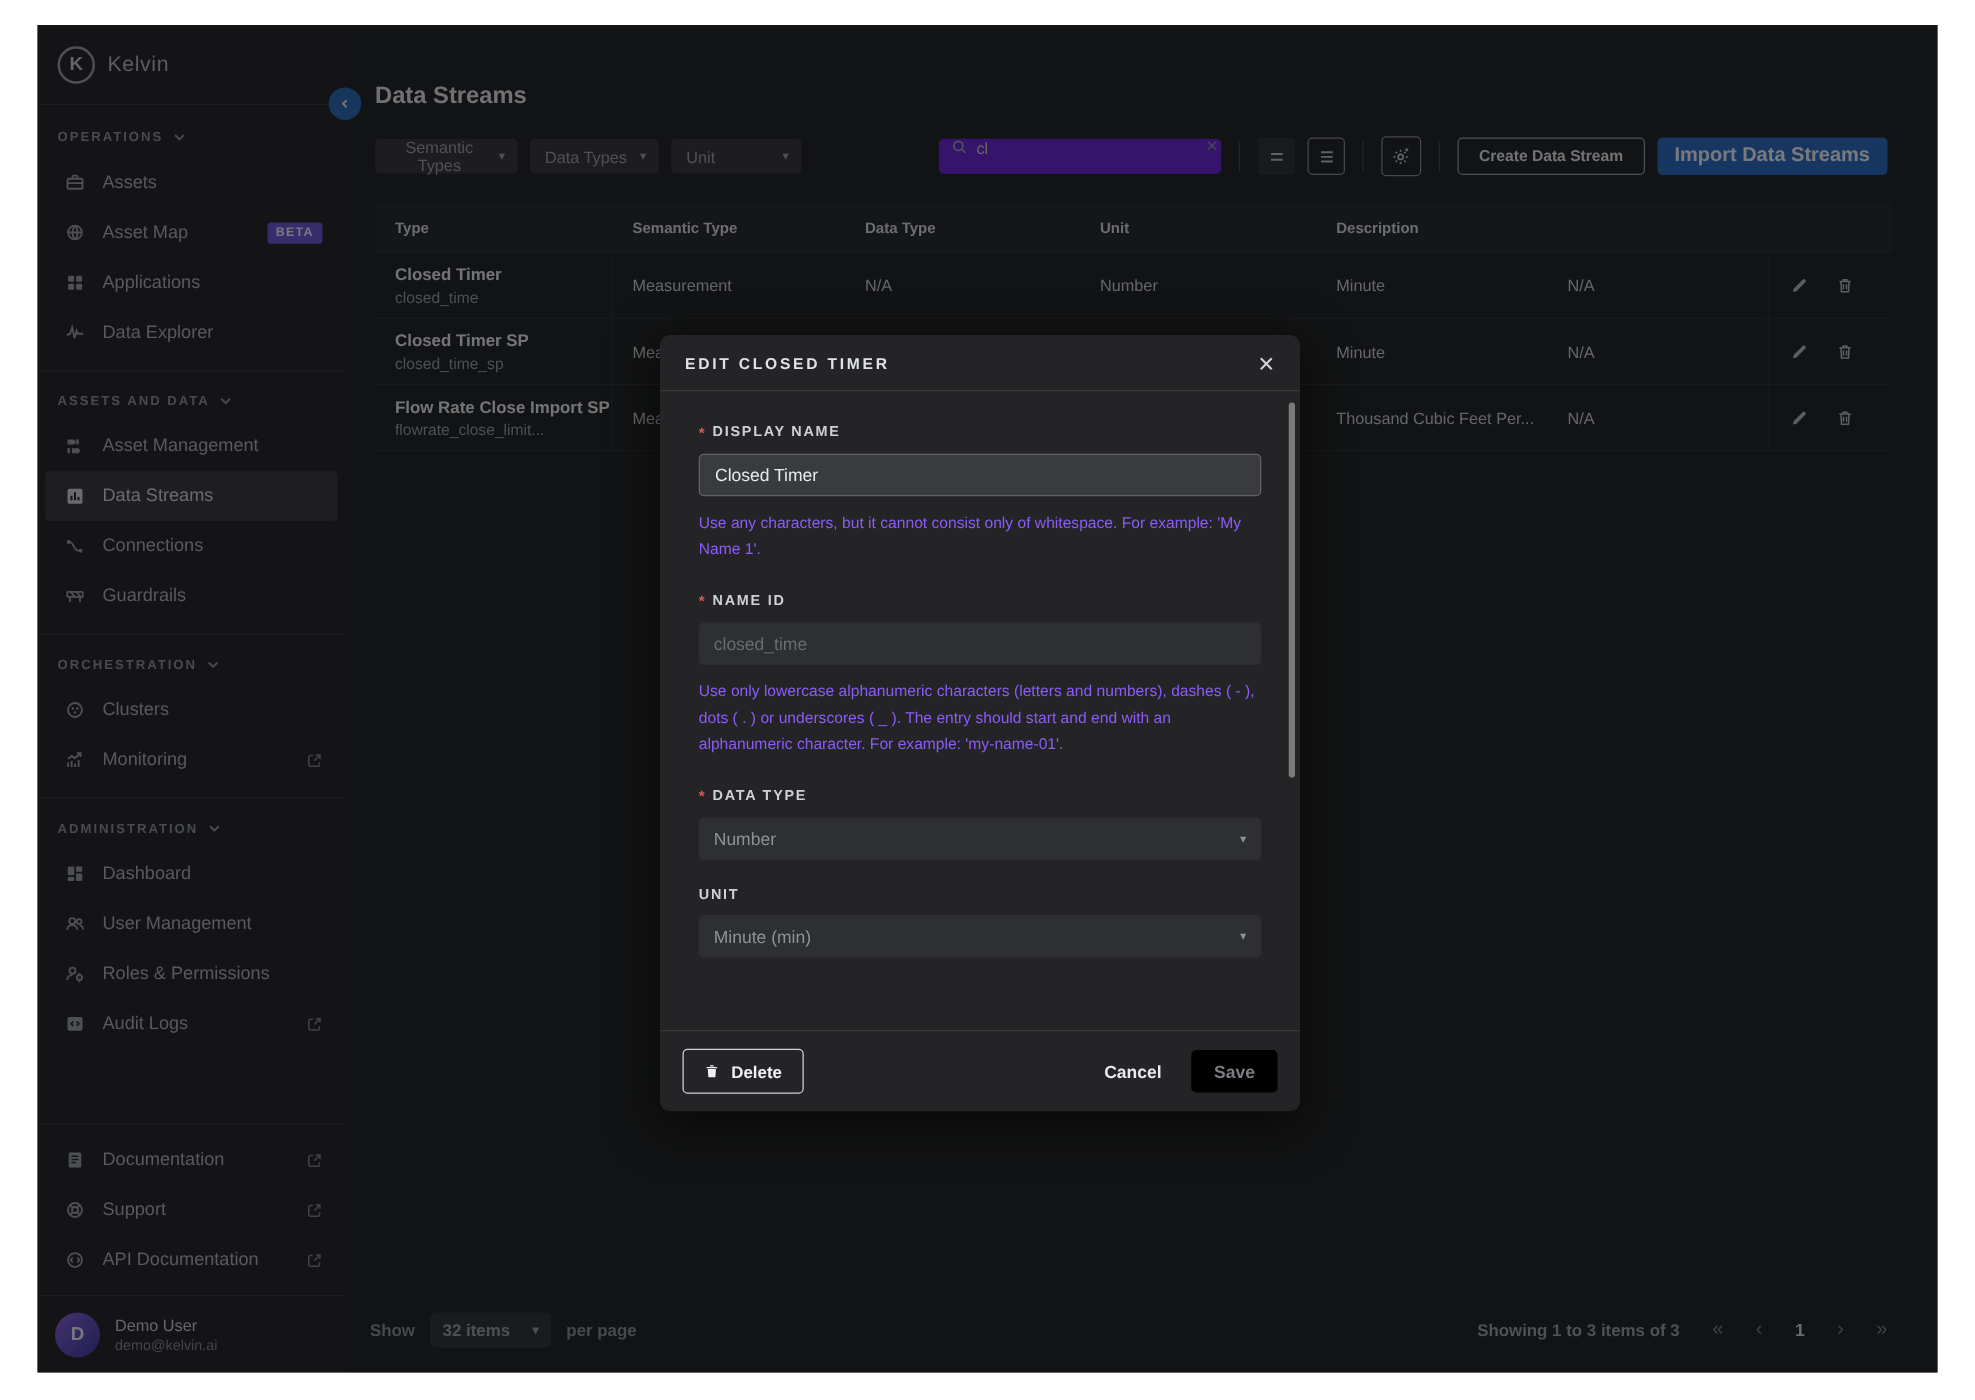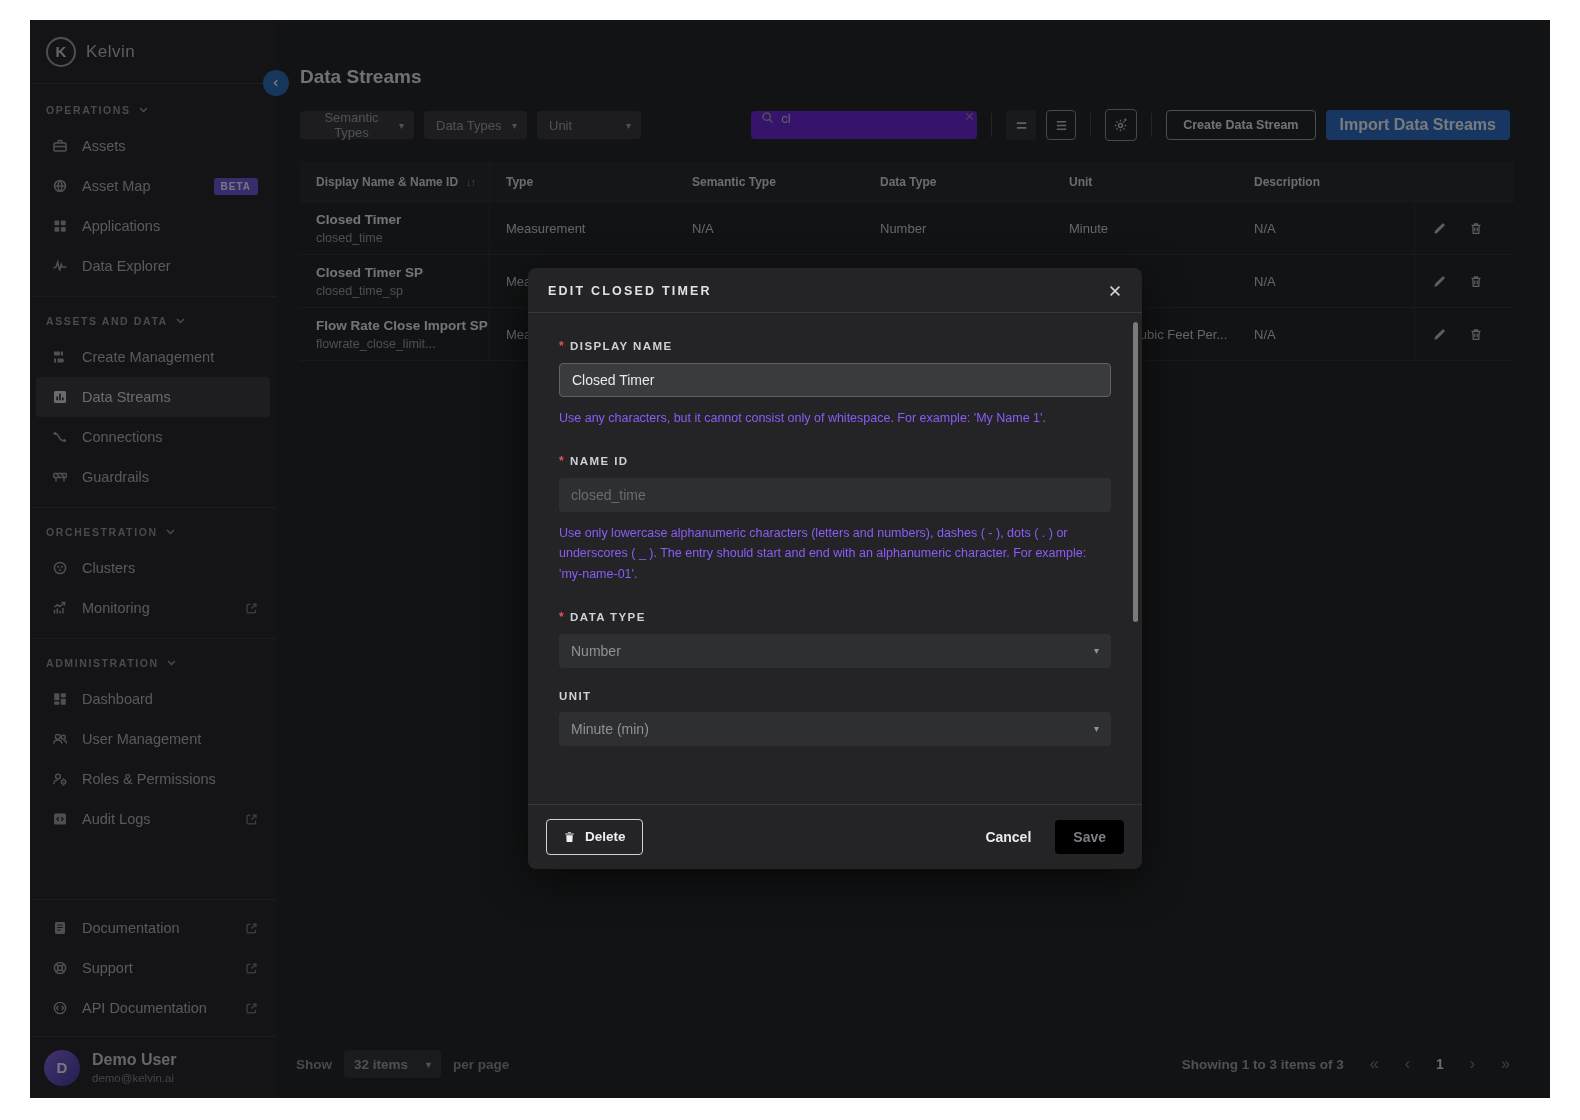--- a/index.html
+++ b/index.html
@@ -19,21 +19,21 @@
   .nav-item .nic { width:16px; height:16px; margin-right:14px; color:#9ba0a7; flex:none; display:flex; }
   .nav-item.active { background:#3c3d42; color:#d3d6da; }
   .nav-item.active .nic { color:#d3d6da; }
   .badge { margin-left:auto; background:#6f5bd8; color:#efecff; font-size:10px; font-weight:bold; letter-spacing:1px; padding:3px 7px; border-radius:3px; }
   .ext { margin-left:auto; color:#7d828a; display:flex; }
   .nav-div { border-top:1px solid #38393d; margin:10px 0 0 0; }
   .side-footer { flex:none; border-top:1px solid #38393d; padding:8px 0; }
   .user-row { flex:none; border-top:1px solid #38393d; height:62px; display:flex; align-items:center; padding-left:14px; }
   .avatar { width:36px; height:36px; border-radius:50%; background:linear-gradient(135deg,#8a63e0,#4040a0); color:#f0eefc; display:flex; align-items:center; justify-content:center; font-weight:bold; font-size:15px; flex:none; }
   .user-meta { margin-left:12px; }
-  .user-name { color:#c9cdd3; font-size:16px; font-weight:bold; }
+  .user-name { color:#c9cdd3; font-size:13px; font-weight:normal; }
   .user-email { color:#84888f; font-size:11.5px; margin-top:3px; }
 
   
   .main { position:absolute; left:246px; top:0; right:0; bottom:0; background:#252628; padding:0 40px 0 20px; }
   .page-title { margin-top:46px; margin-left:4px; color:#e0e2e5; font-size:19px; font-weight:bold; }
   .toolbar { display:flex; align-items:center; margin-top:22px; margin-left:4px; height:30px; gap:10px; }
   .filter-btn { height:28px; background:#3a3b3f; border-radius:4px; color:#9da2a9; font-size:13px; display:flex; align-items:center; justify-content:space-between; padding:0 10px 0 12px; cursor:pointer; border:none; }
   .caret { font-size:10px; color:#9da2a9; margin-left:8px; }
   .search-box { margin-left:auto; width:226px; height:28px; background:#6d28d9; border-radius:4px; display:flex; align-items:flex-start; padding:0 10px; gap:7px; }
   .search-box input { flex:1; background:transparent; border:none; outline:none; color:#c6cbd1; font-size:13px; font-family:"Liberation Sans",sans-serif; }
@@ -61,21 +61,21 @@
 
   
   .pfooter { position:absolute; left:20px; right:40px; bottom:16px; height:36px; display:flex; align-items:center; color:#8d9299; font-size:13.5px; font-weight:bold; }
   .psel { background:#35363a; border-radius:4px; height:28px; display:flex; align-items:center; padding:0 10px; margin:0 12px; color:#9da2a9; gap:10px; cursor:pointer; }
   .pag { margin-left:auto; display:flex; align-items:center; gap:26px; color:#9da2a9; }
   .pag .arrow { color:#7b8087; font-size:16px; cursor:pointer; font-weight:normal; }
   .pag .cur { color:#d5d8dc; font-weight:bold; font-size:14px; }
 
   
   .overlay { position:absolute; inset:0; background:rgba(0,0,0,0.5); z-index:10; }
-  .modal { position:absolute; left:498px; top:248px; width:614px; background:#242426; border-radius:8px; z-index:20; box-shadow:0 10px 40px rgba(0,0,0,.6); }
+  .modal { position:absolute; left:498px; top:248px; width:512px; background:#242426; border-radius:8px; z-index:20; box-shadow:0 10px 40px rgba(0,0,0,.6); }
   .m-head { display:flex; align-items:center; justify-content:space-between; padding:16px 20px 14px 20px; border-bottom:1px solid #38383b; }
   .m-title { color:#dfe2e6; font-size:12.5px; font-weight:bold; letter-spacing:2.2px; }
   .m-close { color:#cfd2d6; cursor:pointer; display:flex; background:none; border:none; }
   .m-body { padding:26px 31px 0 31px; position:relative; }
   .flabel { display:flex; align-items:center; color:#ced1d6; font-size:11.5px; font-weight:bold; letter-spacing:1.4px; }
   .req { color:#e25555; margin-right:5px; font-size:12px; }
   .finput { width:100%; height:34px; margin-top:10px; background:#2e2f31; border:none; border-radius:4px; color:#e8eaed; font-size:14px; padding:0 12px; font-family:"Liberation Sans",sans-serif; outline:none; }
   .finput.focused { background:#3a3b3e; border:1px solid #606267; }
   .finput.disabled { color:#686d73; }
   .fhelp { color:#8b5cf6; font-size:12.5px; line-height:1.65; margin-top:11px; }
@@ -157,21 +157,21 @@
       </div>
 
       <div class="nav-item">
         <span class="nic">
             <svg width="16" height="16" viewBox="0 0 16 16" fill="currentColor">
               <path d="M2 2.5h5.5l1.2 2-1.2 2H2zM5.5 9.5H11l1.2 2-1.2 2H5.5z"></path>
               <rect x="2" y="9.5" width="2" height="4"></rect>
               <rect x="9" y="2.5" width="2" height="4"></rect>
             </svg>
           </span>
-        <span>Create Management</span>
+        <span>Asset Management</span>
       </div>
       <div class="nav-item active">
         <span class="nic">
             <svg width="16" height="16" viewBox="0 0 16 16">
               <rect x="2" y="2" width="12" height="12" rx="1.5" fill="currentColor"></rect>
               <path d="M5.2 11.2V7.5M8 11.2V4.8M10.8 11.2V8.6" stroke="#28292c" stroke-width="1.6"></path>
             </svg>
           </span>
         <span>Data Streams</span>
       </div>
@@ -400,24 +400,20 @@
             <path d="M12.4 1.6v2.4M11.2 2.8h2.4" stroke-width="1.2"></path>
           </svg>
       </div>
       <div class="vsep"></div>
       <button class="btn-outline">Create Data Stream</button>
       <button class="btn-primary">Import Data Streams</button>
     </div>
 
     <div class="table">
       <div class="trow thead">
-        <div class="cell bord-r">
-            <span>Display Name &amp; Name ID</span>
-            <span class="sort">↓↑</span>
-          </div>
         <div class="cell">Type</div>
         <div class="cell">Semantic Type</div>
         <div class="cell">Data Type</div>
         <div class="cell">Unit</div>
         <div class="cell">Description</div>
         <div class="acts" style="border-left:none"></div>
       </div>
 
       <div class="trow tbody-row">
         <div class="cell bord-r">

